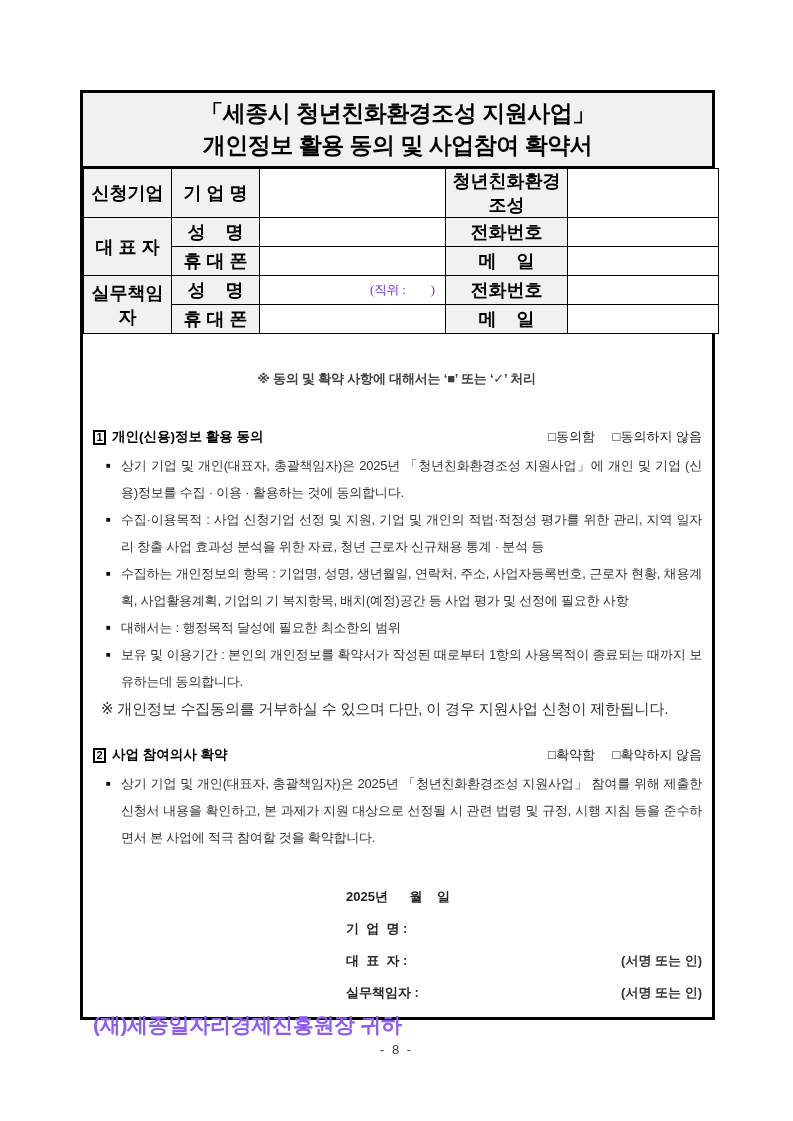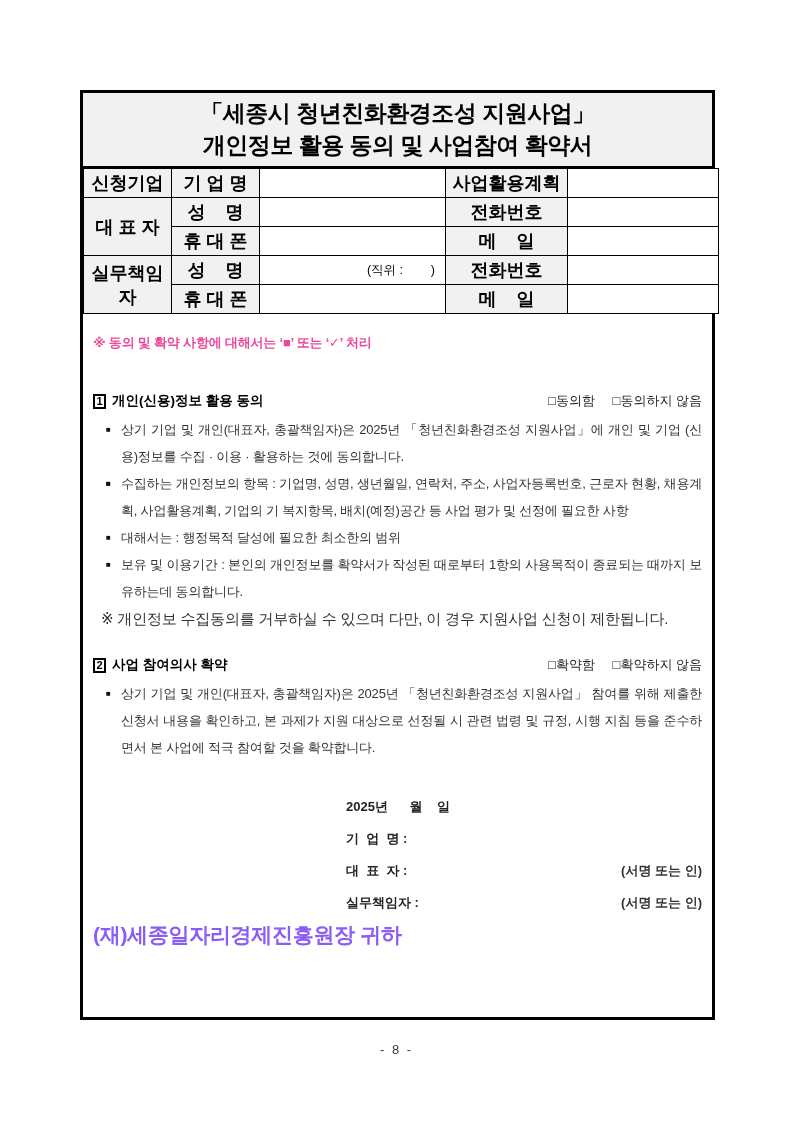--- a/index.html
+++ b/index.html
@@ -22,27 +22,27 @@
   }
   .title-line { font-size:23px; font-weight:bold; line-height:32px; letter-spacing:-0.5px; }
 
   
   table.info-table { width:100%; border-collapse:collapse; table-layout:fixed; }
   table.info-table td {
     border:1.5px solid #000; height:29px; font-size:18px; vertical-align:middle;
   }
   td.cell-label { background:#f0f1f0; font-weight:bold; text-align:center; }
   td.cell-value { background:#fff; font-weight:normal; }
-  td.cell-value.pos-note { text-align:right; padding-right:10px; color:#000000; font-size:12.5px; }
+  td.cell-value.pos-note { text-align:right; padding-right:10px; color:#6d28d9; font-size:12.5px;font-family:Liberation Serif, serif; }
 
   
   .content { padding:0 10px; }
   .mark-notice {
-    margin-top:20px; text-align:left; font-weight:bold; font-size:13px;
-    color:#ec4899; letter-spacing:-0.2px; padding-right:2px;
+    margin-top:36px; text-align:center; font-weight:bold; font-size:13px;
+    color:#404040; letter-spacing:-0.2px; padding-right:2px;
   }
   .section-head {
     display:flex; justify-content:space-between; align-items:center;
     font-size:13.5px; font-weight:bold; color:#000;
   }
   .section-head.first { margin-top:40px; }
   .section-head.second { margin-top:24px; }
   .num-box {
     display:inline-flex; align-items:center; justify-content:center;
     width:13px; height:15px; border:2px solid #000; font-size:11px;
@@ -90,21 +90,21 @@
           <col style="width:88px">
           <col style="width:186px">
           <col style="width:122px">
           <col style="width:151px">
         </colgroup>
       <tbody>
         <tr>
           <td class="cell-label">신청기업</td>
           <td class="cell-label ws">기 업 명</td>
           <td class="cell-value"></td>
-          <td class="cell-label">사업활용계획</td>
+          <td class="cell-label">청년친화환경조성</td>
           <td class="cell-value"></td>
         </tr>
         <tr>
           <td class="cell-label ws" rowspan="2">대 표 자</td>
           <td class="cell-label ws">성    명</td>
           <td class="cell-value"></td>
           <td class="cell-label">전화번호</td>
           <td class="cell-value"></td>
         </tr>
         <tr>
@@ -139,21 +139,21 @@
           <span>개인(신용)정보 활용 동의</span>
         </span>
         <span class="head-options">
           <span>□동의함</span>
           <span>□동의하지 않음</span>
         </span>
       </div>
 
       <ul class="bullets">
         <li><span class="bullet-mark">■</span><span>상기 기업 및 개인(대표자, 총괄책임자)은 2025년 「청년친화환경조성 지원사업」에 개인 및 기업 (신용)정보를 수집 · 이용 · 활용하는 것에 동의합니다.</span></li>
-        <li><span class="bullet-mark">■</span></li>
+        <li><span class="bullet-mark">■</span><span>수집·이용목적 : 사업 신청기업 선정 및 지원, 기업 및 개인의 적법·적정성 평가를 위한 관리, 지역 일자리 창출 사업 효과성 분석을 위한 자료, 청년 근로자 신규채용 통계 · 분석 등</span></li>
         <li><span class="bullet-mark">■</span><span>수집하는 개인정보의 항목 : 기업명, 성명, 생년월일, 연락처, 주소, 사업자등록번호, 근로자 현황, 채용계획, 사업활용계획, 기업의 기 복지항목, 배치(예정)공간 등 사업 평가 및 선정에 필요한 사항</span></li>
         <li><span class="bullet-mark">■</span><span>대해서는 : 행정목적 달성에 필요한 최소한의 범위</span></li>
         <li><span class="bullet-mark">■</span><span>보유 및 이용기간 : 본인의 개인정보를 확약서가 작성된 때로부터 1항의 사용목적이 종료되는 때까지 보유하는데 동의합니다.</span></li>
       </ul>
       <div class="sub-note">※ 개인정보 수집동의를 거부하실 수 있으며 다만, 이 경우 지원사업 신청이 제한됩니다.</div>
 
       <div class="section-head second">
         <span class="head-left">
           <span class="num-box">2</span>
           <span>사업 참여의사 확약</span>

